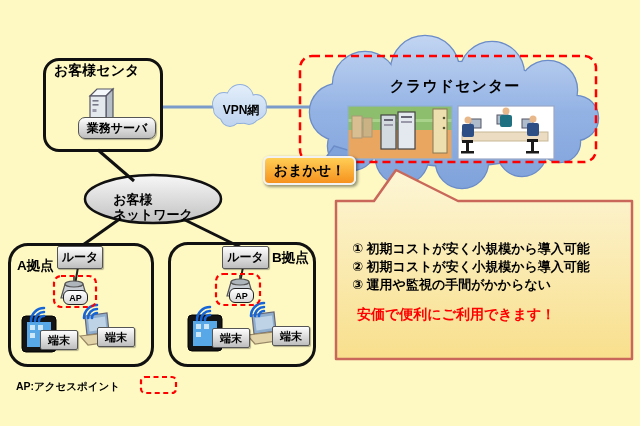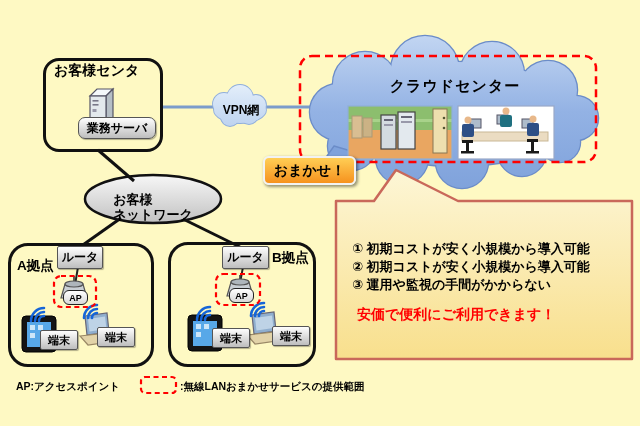--- a/index.html
+++ b/index.html
@@ -236,15 +236,14 @@
   <div class="glabel" style="left:272px;top:326px;width:36px;height:18px;font-size:11px;">端末</div>
 
   <div class="abs" style="left:352px;top:240px;">
     <div class="callout-item">① 初期コストが安く小規模から導入可能</div>
     <div class="callout-item">② 初期コストが安く小規模から導入可能</div>
     <div class="callout-item">③ 運用や監視の手間がかからない</div>
   </div>
   <div class="callout-footer">安価で便利にご利用できます！</div>
 
   <div class="legend-text" style="left:16px;top:380px;">AP:アクセスポイント</div>
-  <div class="legend-text" style="left:180px;top:380px;">:無線LANおまかせサービスの提供範囲</div>
 
 </div>
 
 </body></html>

